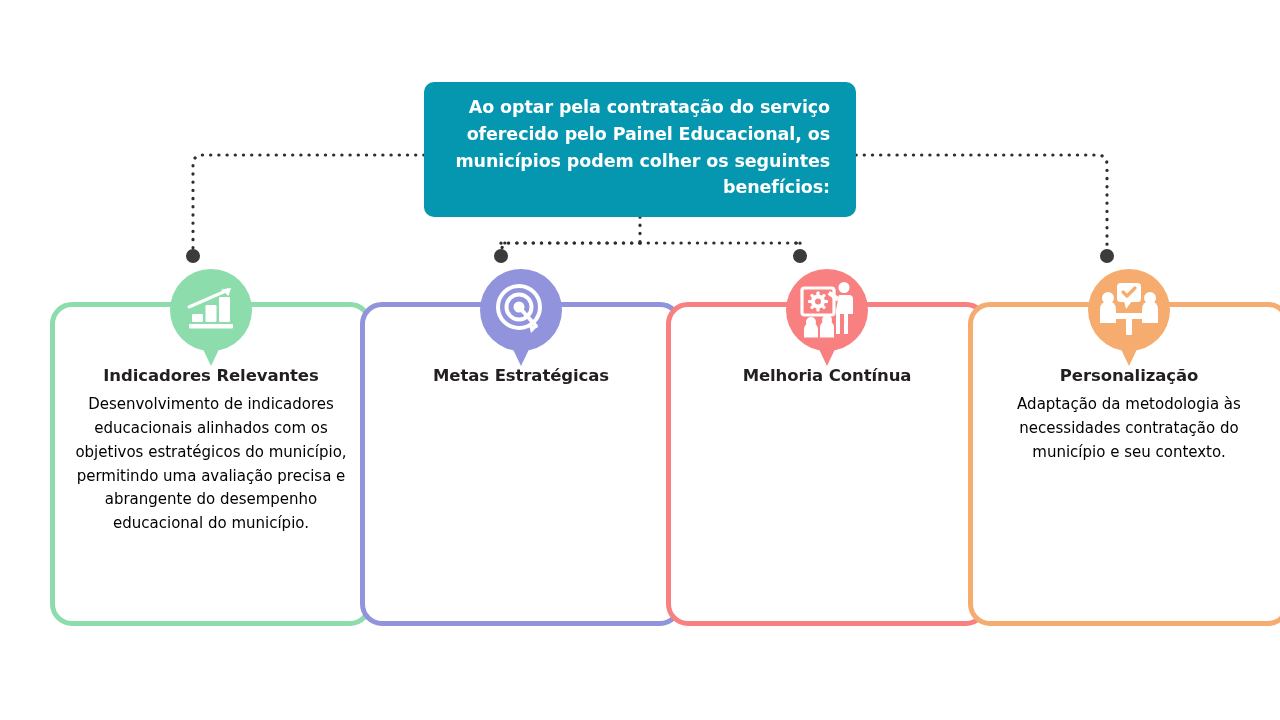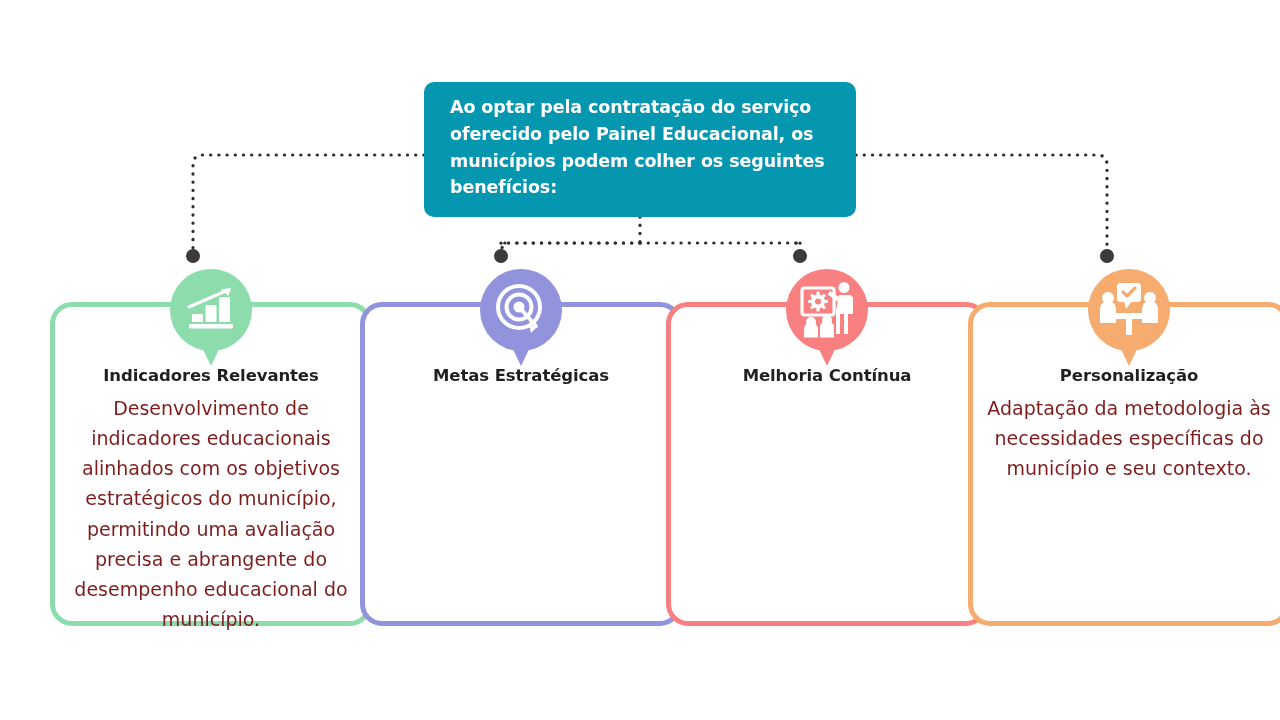--- a/index.html
+++ b/index.html
@@ -42,21 +42,21 @@
     align-items: center;
     justify-content: center;
     padding: 6px 26px 10px 26px;
   }
 
   .root-text {
     color: #ffffff;
     font-size: 17.5px;
     font-weight: bold;
     line-height: 1.52;
-    text-align: left;
+    text-align: right;
     letter-spacing: -0.1px;
   }
 
   
   .card {
     position: absolute;
     top: 302px;
     width: 322px;
     height: 324px;
     background: #ffffff;
@@ -81,22 +81,22 @@
   .card-title {
     font-size: 16.5px;
     font-weight: bold;
     color: #231f20;
     line-height: 1.3;
     margin-bottom: 7px;
     letter-spacing: -0.1px;
   }
 
   .card-desc {
-    font-size: 19px;
-    color: #7f1d1d;
+    font-size: 15px;
+    color: #000000;
     line-height: 1.58;
     font-weight: 400;
   }
 
   
   .badge {
     position: absolute;
     top: -38px;
     left: 50%;
     transform: translateX(-50%);
@@ -262,17 +262,17 @@
         </g>
 
         <g fill="#ffffff">
           <rect x="27" y="44" width="28" height="6" rx="1.5"></rect>
           <rect x="38" y="48" width="6" height="18" rx="1.5"></rect>
         </g>
       </svg>
     </div>
     <div class="card-body">
       <div class="card-title">Personalização</div>
-      <div class="card-desc">Adaptação da metodologia às necessidades específicas do município e seu contexto.</div>
+      <div class="card-desc">Adaptação da metodologia às necessidades contratação do município e seu contexto.</div>
     </div>
   </div>
 
 </div>
 
 </body></html>

